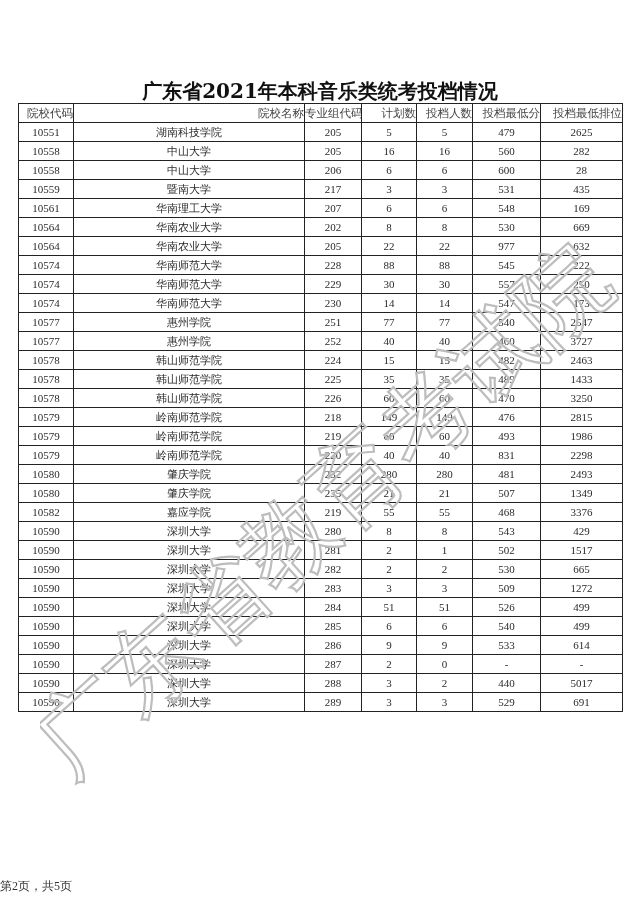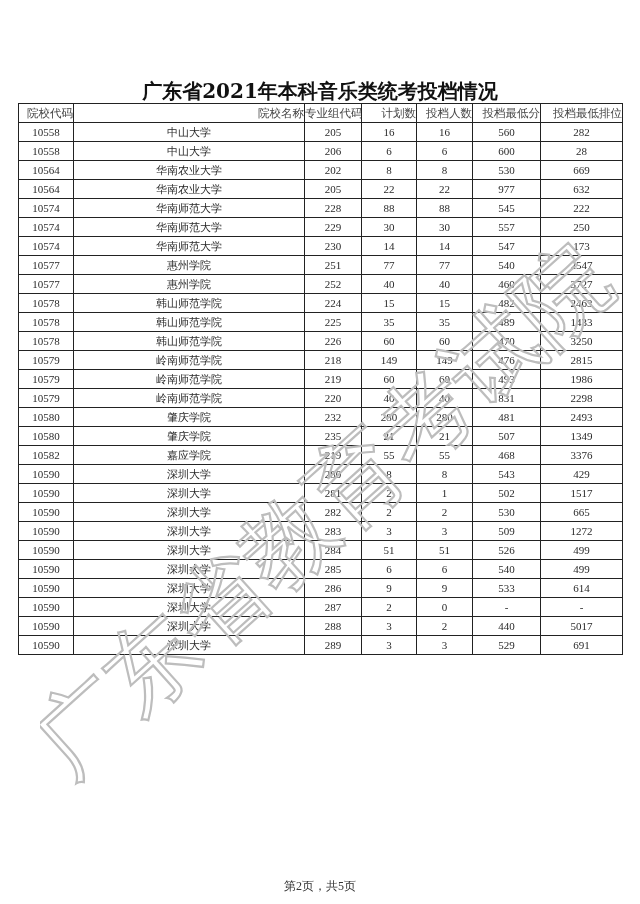--- a/index.html
+++ b/index.html
@@ -8,21 +8,21 @@
   .title { position: absolute; top: 78px; left: 0; width: 640px; text-align: center;
            font-size: 20px; font-weight: bold; letter-spacing: 0px; color: #111;
            font-family: "DejaVu Serif", serif; }
   table { position: absolute; top: 103px; left: 18px; width: 604px;
           border-collapse: collapse; table-layout: fixed; }
   td, th { border: 1.3px solid #222; height: 18px; padding: 0; text-align: center;
            font-size: 11px; font-weight: normal; line-height: 18px; white-space: nowrap;
            overflow: hidden; font-family: "Liberation Serif", "DejaVu Serif", serif; }
   th { color: #444; font-size: 11.5px; text-align: right; }
   td { color: #2a2a2a; }
-  .footer { position: absolute; top: 878px; left: 0; width: 640px; text-align: center;
+  .footer { position: absolute; top: 878px; left: 0; width: 640px; text-align: left;
             font-size: 12px; color: #333; font-family: "Liberation Serif", serif; }
   .watermark { position: absolute; left: 40px; top: 140px; width: 640px; height: 700px;
                pointer-events: none; }
 </style>
 </head>
 <body>
 
 <div class="title">广东省2021年本科音乐类统考投档情况</div>
 
 <table>
@@ -41,38 +41,65 @@
       <th>院校名称</th>
       <th>专业组代码</th>
       <th>计划数</th>
       <th>投档人数</th>
       <th>投档最低分</th>
       <th>投档最低排位</th>
     </tr>
   </thead>
   <tbody id="tbody">
       <tr>
+        <td>10551</td>
+        <td>湖南科技学院</td>
+        <td>205</td>
+        <td>5</td>
+        <td>5</td>
+        <td>479</td>
+        <td>2625</td>
+      </tr>
+      <tr>
         <td>10558</td>
         <td>中山大学</td>
         <td>205</td>
         <td>16</td>
         <td>16</td>
         <td>560</td>
         <td>282</td>
       </tr>
       <tr>
         <td>10558</td>
         <td>中山大学</td>
         <td>206</td>
         <td>6</td>
         <td>6</td>
         <td>600</td>
         <td>28</td>
       </tr>
       <tr>
+        <td>10559</td>
+        <td>暨南大学</td>
+        <td>217</td>
+        <td>3</td>
+        <td>3</td>
+        <td>531</td>
+        <td>435</td>
+      </tr>
+      <tr>
+        <td>10561</td>
+        <td>华南理工大学</td>
+        <td>207</td>
+        <td>6</td>
+        <td>6</td>
+        <td>548</td>
+        <td>169</td>
+      </tr>
+      <tr>
         <td>10564</td>
         <td>华南农业大学</td>
         <td>202</td>
         <td>8</td>
         <td>8</td>
         <td>530</td>
         <td>669</td>
       </tr>
       <tr>
         <td>10564</td>

